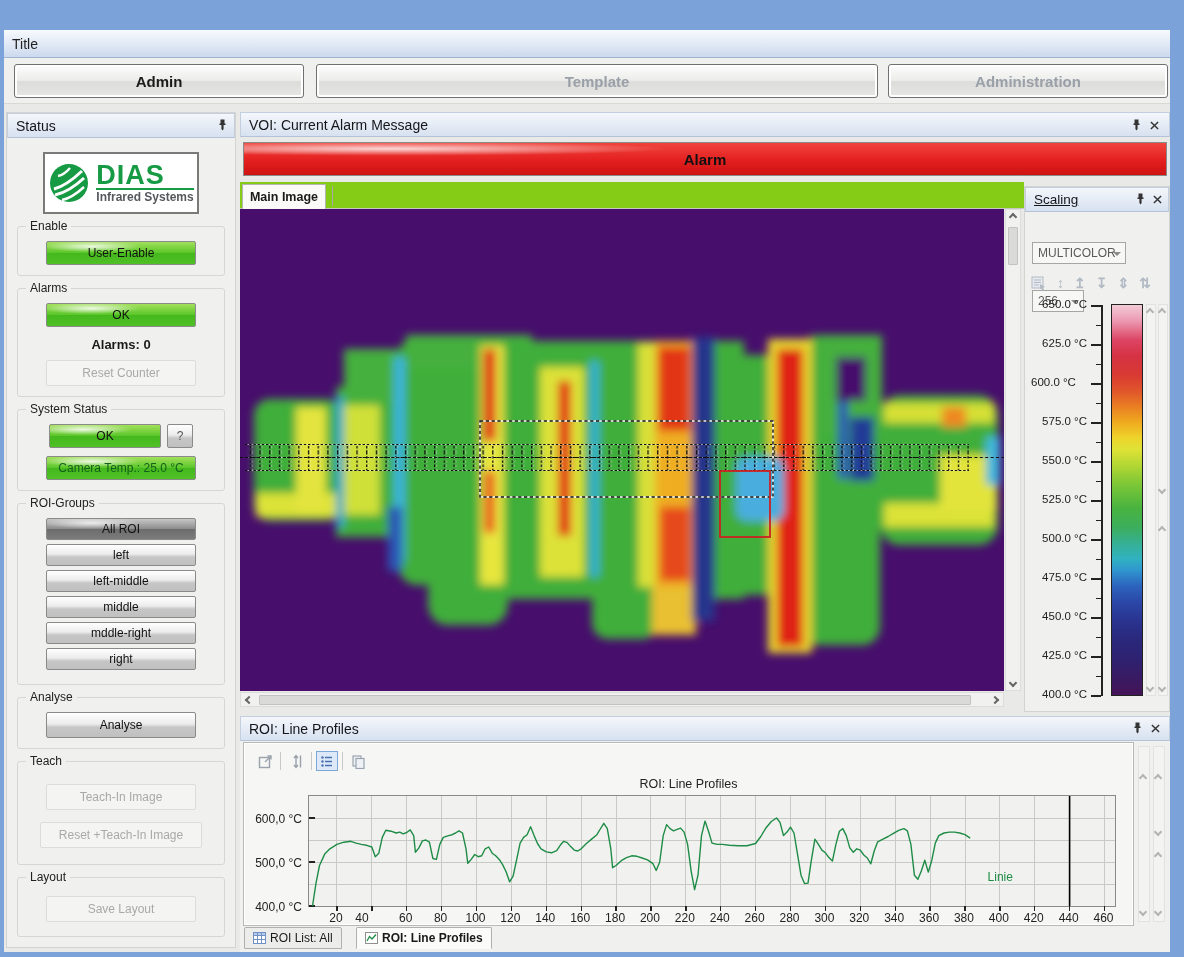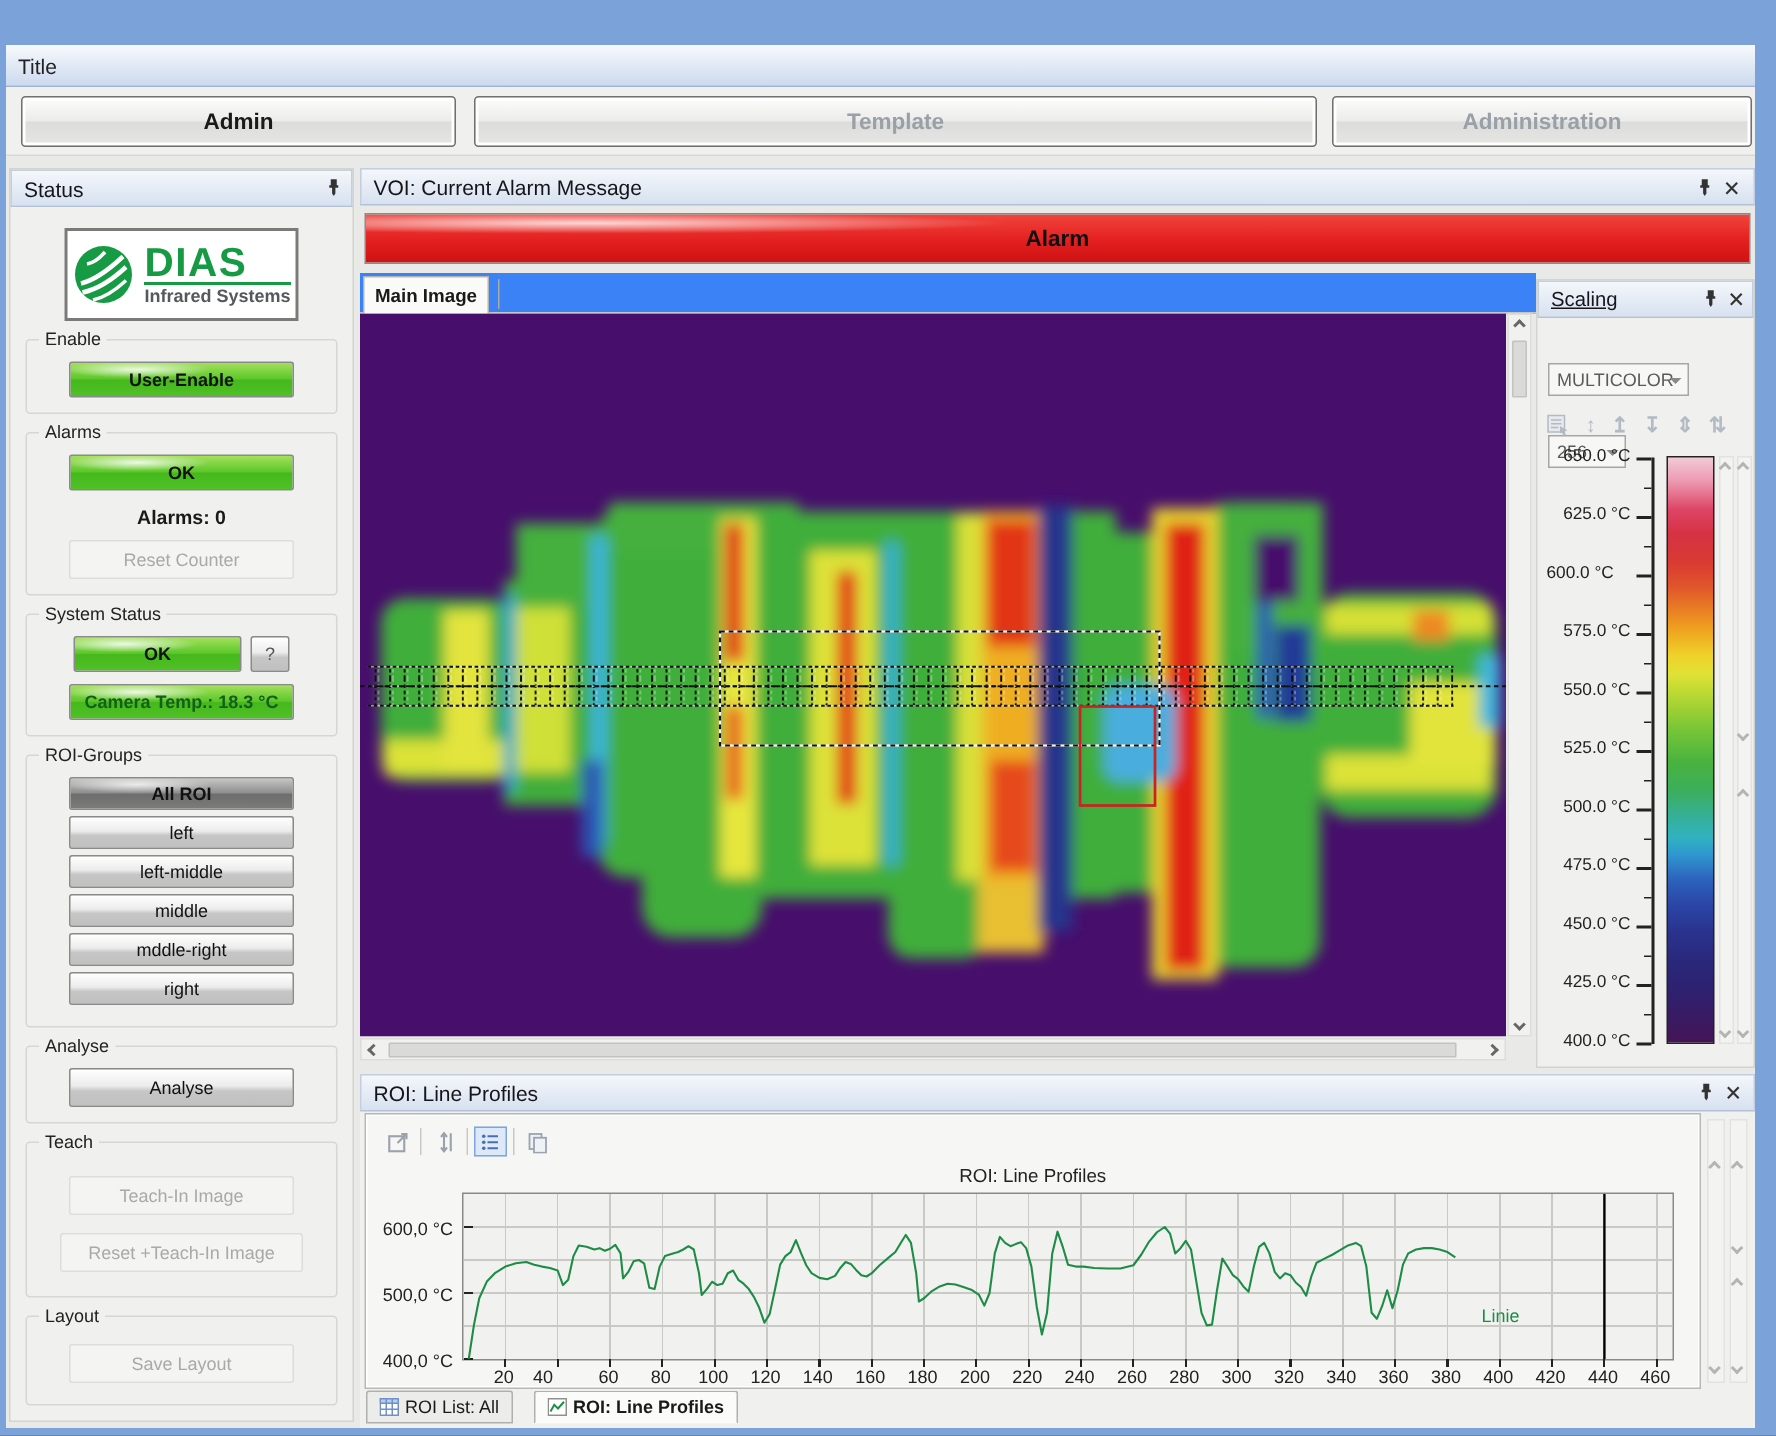--- a/index.html
+++ b/index.html
@@ -29,21 +29,21 @@
   .navbtn.inactive{color:#9aa0a8;}
   
   .phead{height:25px;background:linear-gradient(180deg,#f4f7fb,#d7e1f0);border:1px solid #c3cede;
          border-bottom:1px solid #b4c2d8;line-height:24px;padding-left:8px;font-size:14px;color:#15151a;}
   .pinbox{position:absolute;top:5px;width:14px;height:14px;display:flex;align-items:center;justify-content:center;cursor:pointer;}
   .panel{background:#f0f0ee;border:1px solid #d3d3cf;}
   .group{position:relative;border:1px solid #d6d6d2;border-radius:3px;margin:12px 10px 0 10px;padding:14px 0 10px 0;}
   .glabel{position:absolute;top:-8px;left:8px;background:#f0f0ee;padding:0 4px;font-size:12px;color:#222;}
   
   .btn{display:block;margin:0 auto;border:1px solid #8a8a8a;border-radius:2px;text-align:center;
-       font-weight:bold;font-size:12px;color:#111;cursor:pointer;}
+       font-weight:normal;font-size:12px;color:#111;cursor:pointer;}
   .btn.green{background:radial-gradient(ellipse 70px 8px at 30% 20%,rgba(255,255,255,.85),rgba(255,255,255,0) 70%),
              linear-gradient(180deg,#a3e05c,#5cc72a 48%,#44b81c 52%,#50c127);}
   .btn.greentxt{color:#14601a;}
   .btn.dark{background:radial-gradient(ellipse 70px 8px at 30% 20%,rgba(255,255,255,.75),rgba(255,255,255,0) 70%),
             linear-gradient(180deg,#c6c6c6,#8e8e8e 48%,#6d6d6d 52%,#7b7b7b);}
   .btn.silver{background:linear-gradient(180deg,#ffffff,#ececec 45%,#c6c6c6 60%,#c0c0c0);}
   .btn.disabled{background:#f4f4f2;border-color:#dddDd8;color:#a9a9a6;font-weight:normal;cursor:default;}
   .w150{width:150px;height:24px;line-height:22px;}
   .h26{height:26px;line-height:24px;}
   .h22{height:22px;line-height:20px;}
@@ -124,21 +124,21 @@
       <div style="text-align:center;font-weight:bold;font-size:13px;margin:10px 0 8px 0;">Alarms: 0</div>
       <div class="btn disabled w150 h26">Reset Counter</div>
     </div>
 
     <div class="group">
       <span class="glabel">System Status</span>
       <div style="display:flex;justify-content:center;gap:6px;">
         <div class="btn green" style="width:112px;height:24px;line-height:22px;margin:0;">OK</div>
         <div class="btn silver" style="width:26px;height:24px;line-height:22px;margin:0;font-weight:normal;color:#555;">?</div>
       </div>
-      <div class="btn green greentxt w150" style="margin-top:8px;">Camera Temp.: 18.3 °C</div>
+      <div class="btn green greentxt w150" style="margin-top:8px;">Camera Temp.: 25.0 °C</div>
     </div>
 
     <div class="group">
       <span class="glabel">ROI-Groups</span>
       <div id="roi-group-buttons">
           <div class="btn h22 dark" style="width: 150px; margin-bottom: 4px;">All ROI</div>
           <div class="btn h22 silver" style="width: 150px; margin-bottom: 4px; font-weight: normal;">left</div>
           <div class="btn h22 silver" style="width: 150px; margin-bottom: 4px; font-weight: normal;">left-middle</div>
           <div class="btn h22 silver" style="width: 150px; margin-bottom: 4px; font-weight: normal;">middle</div>
           <div class="btn h22 silver" style="width: 150px; margin-bottom: 4px; font-weight: normal;">mddle-right</div>
@@ -174,21 +174,21 @@
       <svg width="9" height="9" viewBox="0 0 10 10">
         <path d="M1 1 L9 9 M9 1 L1 9" stroke="#333" stroke-width="1.6"></path>
       </svg>
     </span>
   </div>
   <div class="abs" style="left:243px;top:142px;width:924px;height:34px;border:1px solid #8a8a88;
        background:radial-gradient(ellipse 400px 10px at 16% 18%,rgba(255,255,255,.8),rgba(255,255,255,0) 70%),
                   linear-gradient(180deg,#f0443c,#e31f1f 55%,#ce1212);
        display:flex;align-items:center;justify-content:center;font-weight:bold;font-size:15px;color:#111;">Alarm</div>
 
-  <div class="abs" style="left:240px;top:182px;width:784px;height:27px;background:#3b82f6;border-bottom:1px solid #c6c6c2;">
+  <div class="abs" style="left:240px;top:182px;width:784px;height:27px;background:#84cc16;border-bottom:1px solid #c6c6c2;">
     <div class="abs" style="left:2px;top:2px;width:84px;height:25px;background:#fafaf8;border:1px solid #b4b4b0;border-bottom:none;
          font-weight:bold;font-size:12.5px;text-align:center;line-height:24px;">Main Image</div>
     <div class="abs" style="left:92px;top:4px;width:1px;height:20px;background:#a8a8a4;"></div>
   </div>
 
   <div class="abs" style="left:240px;top:209px;width:764px;height:482px;">
     <svg width="764" height="482" viewBox="0 0 764 482">
       <defs>
         <filter id="tb" x="-10%" y="-10%" width="120%" height="120%">
             <feGaussianBlur stdDeviation="4.5"></feGaussianBlur>

